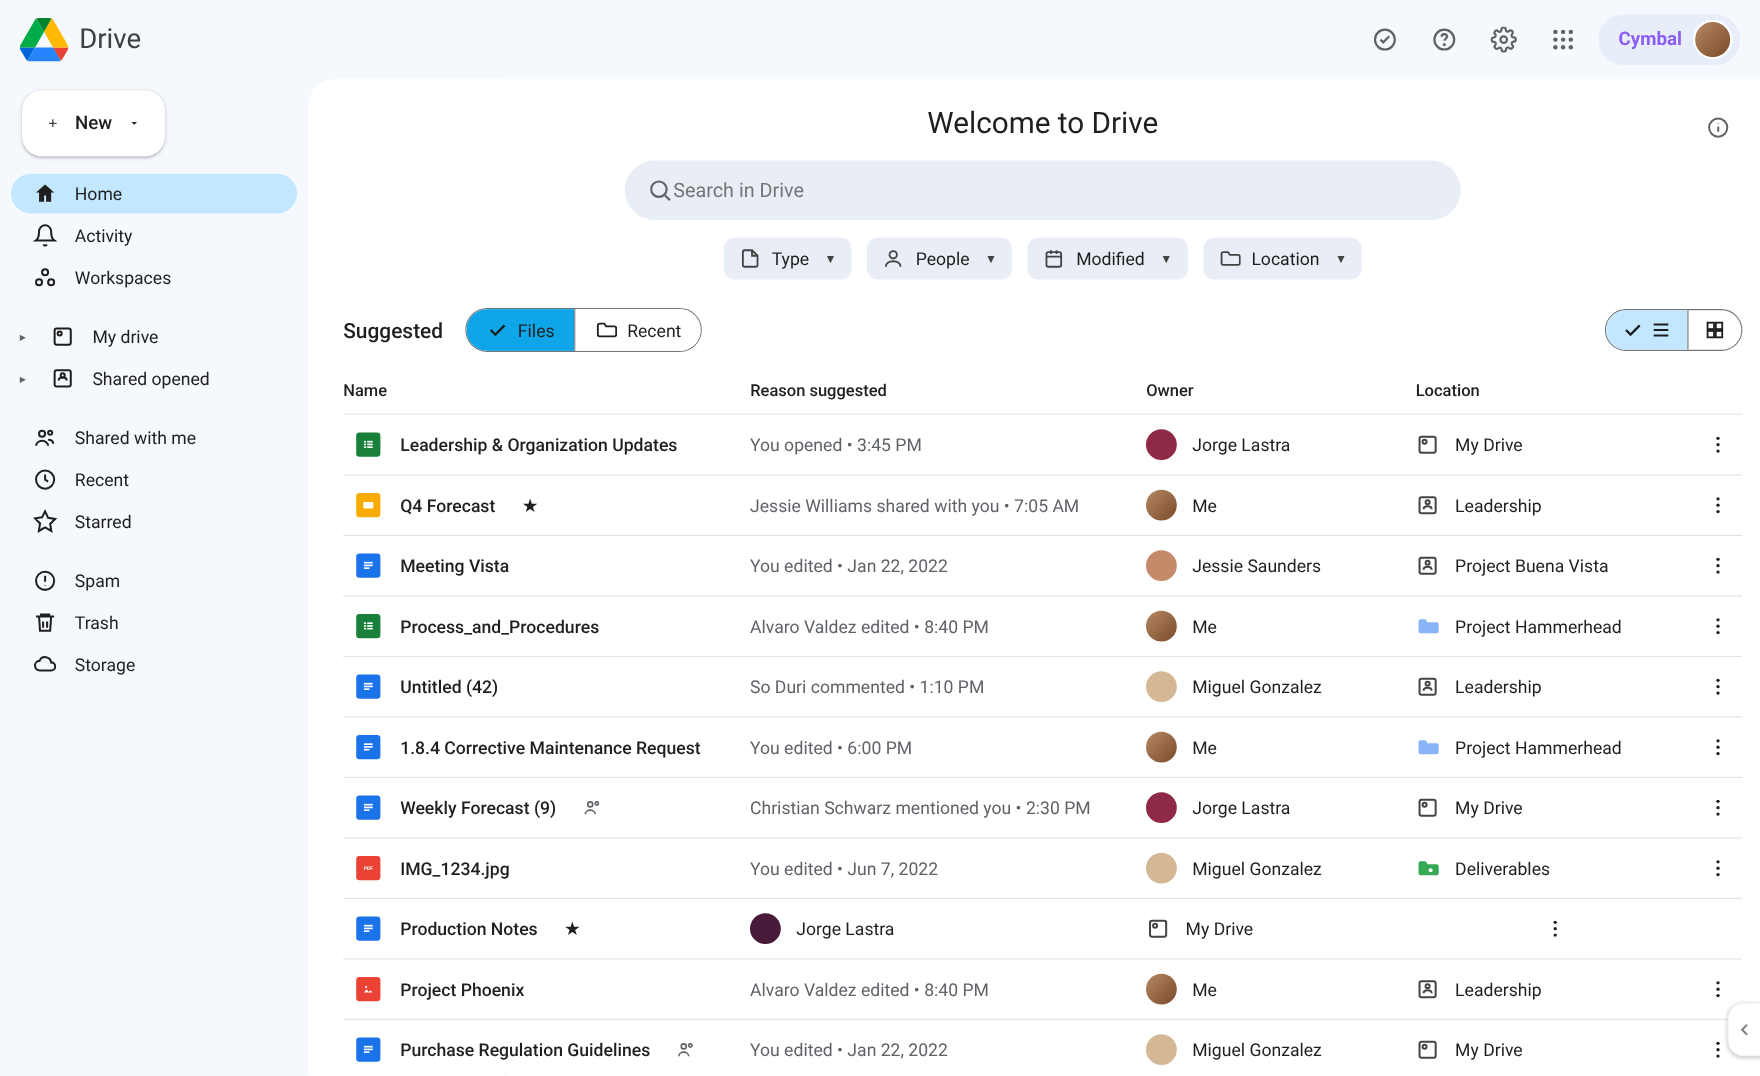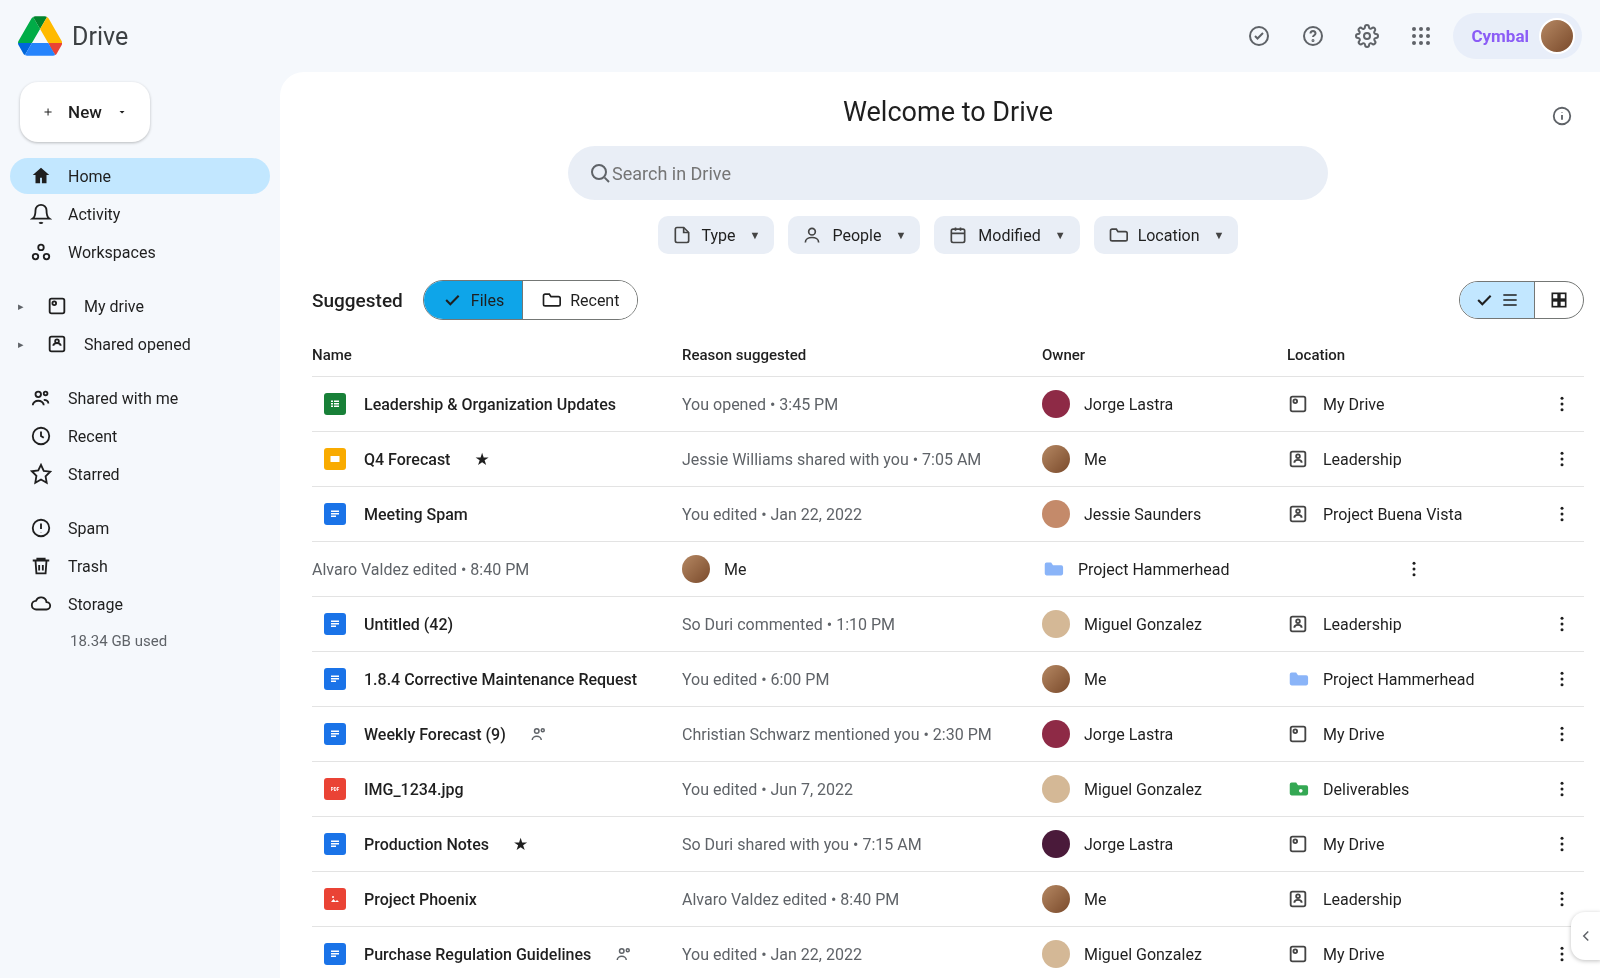--- a/index.html
+++ b/index.html
@@ -221,21 +221,20 @@
             <path d="M3 6h18M8 6V4h8v2M6 6l1 14h10l1-14M10 11v6M14 11v6"></path>
           </svg>
         <span>Trash</span>
       </div>
       <div class="nav-item">
         <svg viewBox="0 0 24 24" fill="none" stroke="currentColor" stroke-width="2">
             <path d="M18 18a4 4 0 000-8 6 6 0 00-11.5-1.5A4.5 4.5 0 007 18z"></path>
           </svg>
         <span>Storage</span>
       </div>
-      <div class="storage-text">18.34 GB used</div>
     </div>
 
     <div class="main">
       <div class="main-inner">
         <div class="title-row">
           <div class="page-title">Welcome to Drive</div>
           <div class="info-btn">
               <svg viewBox="0 0 24 24" width="22" height="22" fill="none" stroke="currentColor" stroke-width="2">
                 <circle cx="12" cy="12" r="9"></circle>
                 <path d="M12 11v5M12 8v.5"></path>
@@ -398,21 +397,21 @@
   </div>
             <div class="trow">
     <div class="cell-name">
       <div class="ficon docs">
                   <svg viewBox="0 0 24 24">
                     <rect x="4" y="5" width="16" height="3"></rect>
                     <rect x="4" y="10" width="16" height="3"></rect>
                     <rect x="4" y="15" width="10" height="3"></rect>
                   </svg>
                 </div>
-      <span class="fname">Meeting Spam</span>
+      <span class="fname">Meeting Vista</span>
     </div>
     <div class="cell-reason">You edited • Jan 22, 2022</div>
     <div class="cell-owner">
                 <div class="oavatar" style="background:#c48a6a"></div>
                 <span>Jessie Saunders</span>
               </div>
     <div class="cell-loc">
                 <svg class="licon" viewBox="0 0 24 24" fill="none" stroke="currentColor" stroke-width="2">
                   <rect x="4" y="4" width="16" height="16" rx="2"></rect>
                   <circle cx="12" cy="9" r="2"></circle>
@@ -422,20 +421,34 @@
               </div>
     <div class="cell-more">
                 <svg width="20" height="20" viewBox="0 0 24 24" fill="currentColor">
                   <circle cx="12" cy="5" r="1.8"></circle>
                   <circle cx="12" cy="12" r="1.8"></circle>
                   <circle cx="12" cy="19" r="1.8"></circle>
                 </svg>
               </div>
   </div>
             <div class="trow">
+    <div class="cell-name">
+      <div class="ficon sheets">
+                  <svg viewBox="0 0 24 24">
+                    <rect x="3" y="3" width="18" height="18" fill="#fff" opacity="0"></rect>
+                    <rect x="4" y="5" width="4" height="3"></rect>
+                    <rect x="4" y="10" width="4" height="3"></rect>
+                    <rect x="4" y="15" width="4" height="3"></rect>
+                    <rect x="10" y="5" width="10" height="3"></rect>
+                    <rect x="10" y="10" width="10" height="3"></rect>
+                    <rect x="10" y="15" width="10" height="3"></rect>
+                  </svg>
+                </div>
+      <span class="fname">Process_and_Procedures</span>
+    </div>
     <div class="cell-reason">Alvaro Valdez edited • 8:40 PM</div>
     <div class="cell-owner">
                 <div class="oavatar" style="background:linear-gradient(135deg,#b58863,#7a4a2b)"></div>
                 <span>Me</span>
               </div>
     <div class="cell-loc">
                 <svg class="licon folder-blue" viewBox="0 0 24 24" fill="currentColor">
                   <path d="M3 7a2 2 0 012-2h5l2 3h9a2 2 0 012 2v7a2 2 0 01-2 2H5a2 2 0 01-2-2z"></path>
                 </svg>
                 <span>Project Hammerhead</span>
@@ -580,21 +593,20 @@
       <div class="ficon docs">
                   <svg viewBox="0 0 24 24">
                     <rect x="4" y="5" width="16" height="3"></rect>
                     <rect x="4" y="10" width="16" height="3"></rect>
                     <rect x="4" y="15" width="10" height="3"></rect>
                   </svg>
                 </div>
       <span class="fname">Production Notes</span>
                 <span class="star">★</span>
     </div>
-    <div class="cell-reason">So Duri shared with you • 7:15 AM</div>
     <div class="cell-owner">
                 <div class="oavatar" style="background:#4a1a3a"></div>
                 <span>Jorge Lastra</span>
               </div>
     <div class="cell-loc">
                 <svg class="licon" viewBox="0 0 24 24" fill="none" stroke="currentColor" stroke-width="2">
                   <rect x="4" y="4" width="16" height="16" rx="2"></rect>
                   <circle cx="9" cy="9" r="2"></circle>
                 </svg>
                 <span>My Drive</span>

